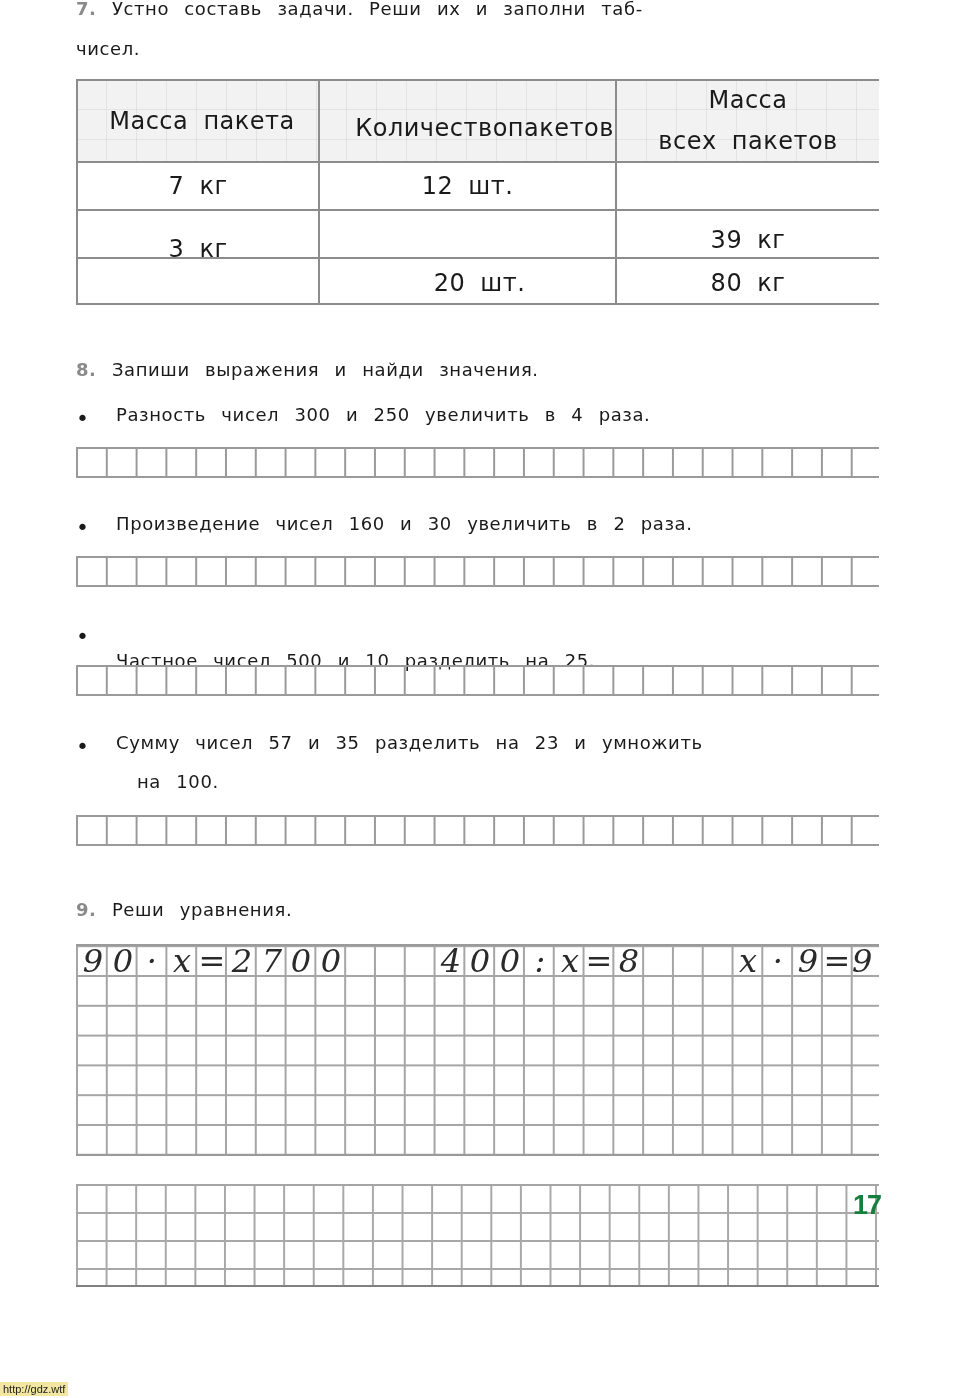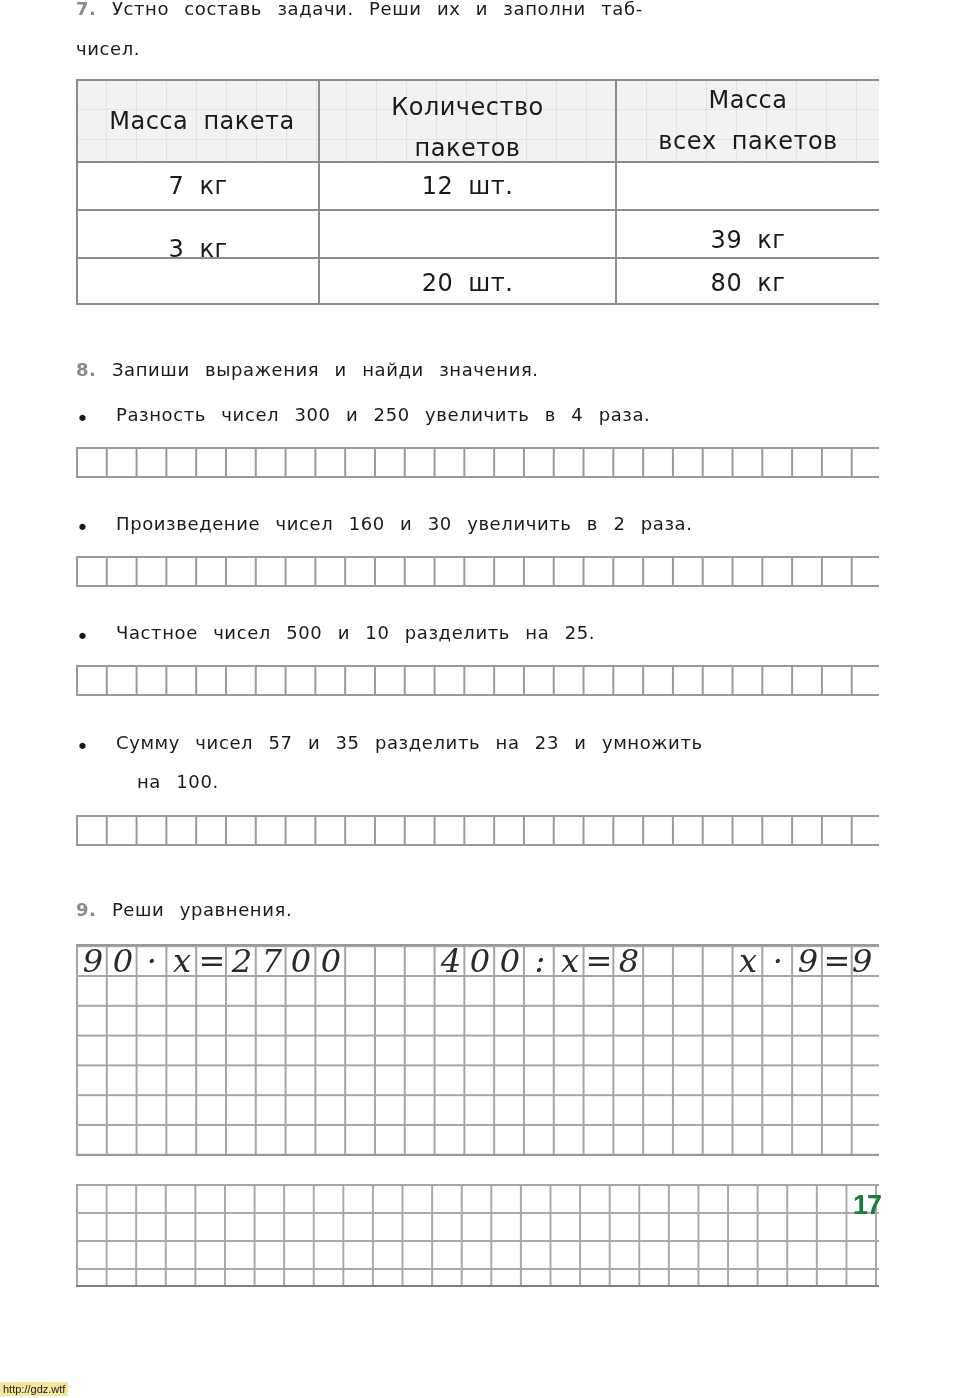--- a/index.html
+++ b/index.html
@@ -84,57 +84,57 @@
   <div class="hline" style="top:130px;"></div>
   <div class="hline" style="top:178px;"></div>
   <div class="hline" style="top:224px;"></div>
   <div class="vline" style="left:0; height:226px;"></div>
   <div class="vline" style="left:242px; height:226px;"></div>
   <div class="vline" style="left:539px; height:226px;"></div>
 
   <div class="cell" style="left:6px; top:2px; width:240px; height:80px;">
     <span>Масса пакета</span>
   </div>
-  <div class="cell" style="left:244px; top:2px; width:295px; height:94px; flex-direction:column;">
+  <div class="cell" style="left:244px; top:2px; width:295px; height:94px; padding-left:17px;">
     <span>Количество</span>
     <span>пакетов</span>
   </div>
   <div class="cell" style="left:541px; top:2px; width:262px; height:80px; flex-direction:column;">
     <span>Масса</span>
     <span>всех пакетов</span>
   </div>
 
   <div class="cell" style="left:2px; top:84px; width:240px; height:46px;">7 кг</div>
   <div class="cell" style="left:244px; top:84px; width:295px; height:46px;">12 шт.</div>
   <div class="cell" style="left:541px; top:84px; width:262px; height:46px;"></div>
 
   <div class="cell" style="left:2px; top:132px; width:240px; height:46px; padding-top:18px; box-sizing:border-box; align-items:flex-start;">3 кг</div>
   <div class="cell" style="left:244px; top:132px; width:295px; height:46px;"></div>
   <div class="cell" style="left:541px; top:138px; width:262px; height:46px;">39 кг</div>
 
   <div class="cell" style="left:2px; top:180px; width:240px; height:44px;"></div>
-  <div class="cell" style="left:244px; top:182px; width:295px; height:44px;">20 шт.</div>
+  <div class="cell" style="left:244px; top:182px; width:295px; height:44px;padding-left:12px;">20 шт.</div>
   <div class="cell" style="left:541px; top:182px; width:262px; height:44px;">80 кг</div>
 </div>
 
 <div class="abs txt" style="left:76px; top:361px;">
   <span class="num">8.</span>
   <span>Запиши выражения и найди значения.</span>
 </div>
 
 <div class="abs txt bullet" style="left:76px; top:408px;">•</div>
 <div class="abs txt" style="left:116px; top:406px;">Разность чисел 300 и 250 увеличить в 4 раза.</div>
 <div class="strip" style="top:447px;"></div>
 
 <div class="abs txt bullet" style="left:76px; top:517px;">•</div>
 <div class="abs txt" style="left:116px; top:515px;">Произведение чисел 160 и 30 увеличить в 2 раза.</div>
 <div class="strip" style="top:556px;"></div>
 
 <div class="abs txt bullet" style="left:76px; top:626px;">•</div>
-<div class="abs txt" style="left:116px; top:624px;text-align:right;">Частное чисел 500 и 10 разделить на 25.</div>
+<div class="abs txt" style="left:116px; top:652px;text-align:right;">Частное чисел 500 и 10 разделить на 25.</div>
 <div class="strip" style="top:665px;"></div>
 
 <div class="abs txt bullet" style="left:76px; top:736px;">•</div>
 <div class="abs txt" style="left:116px; top:734px;">Сумму чисел 57 и 35 разделить на 23 и умножить</div>
 <div class="abs txt" style="left:116px; top:773px;margin-left:21px;">на 100.</div>
 <div class="strip" style="top:815px;"></div>
 
 <div class="abs txt" style="left:76px; top:901px;">
   <span class="num">9.</span>
   <span>Реши уравнения.</span>

